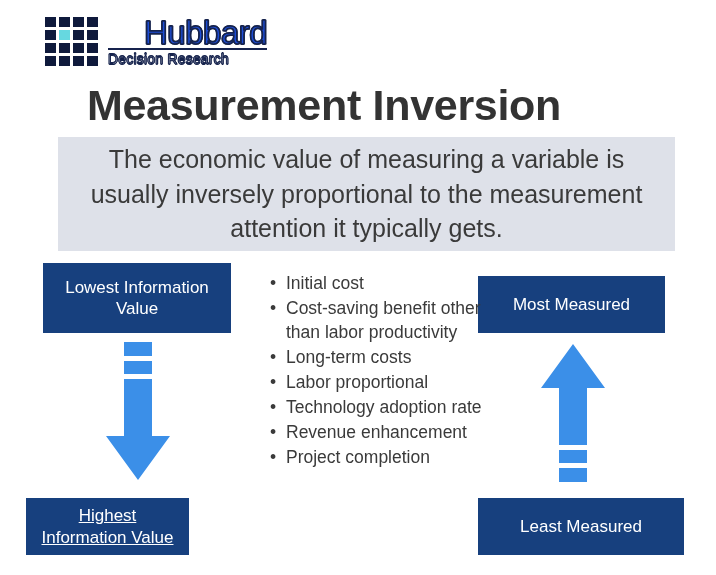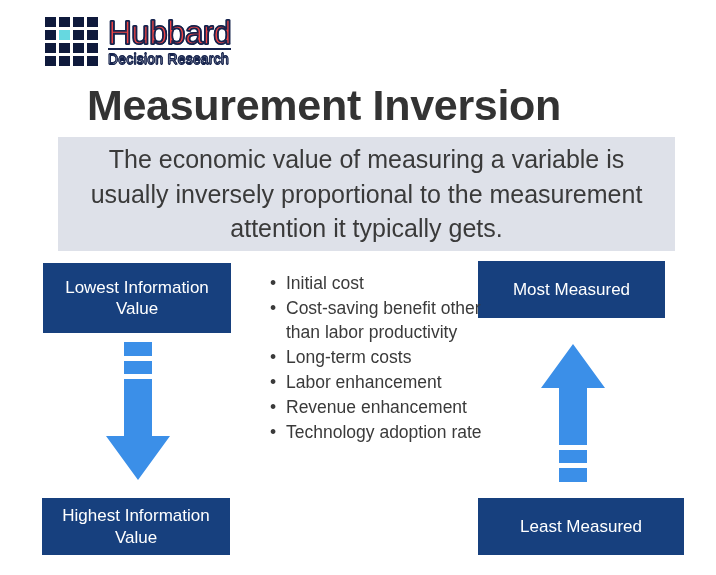--- a/index.html
+++ b/index.html
@@ -44,26 +44,27 @@
   #logo-words {
     margin-left: 10px;
     display: flex;
     flex-direction: column;
     line-height: 1;
   }
   #logo-primary {
     font-size: 33px;
     font-weight: 400;
     letter-spacing: -0.5px;
-    color: #ef4444;
+    color: #1d4ed8;
     -webkit-text-stroke: 1.6px #16234d;
     text-shadow:
       -1px 0 #16234d, 1px 0 #16234d,
       0 -1px #16234d, 0 1px #16234d;
     height: 31px;
+    margin-left: 36px;
   }
   #logo-rule {
     height: 1.5px;
     background: #16234d;
     width: 100%;
     margin: 1px 0 2px 0;
   }
   #logo-secondary {
     font-size: 14px;
     font-weight: 400;
@@ -120,22 +121,22 @@
     font-size: 17px;
     line-height: 1.25;
     display: flex;
     align-items: center;
     justify-content: center;
     text-align: center;
     box-sizing: border-box;
     padding: 4px 10px;
   }
   #box-lowest-info  { left: 43px;  top: 263px; width: 188px; height: 70px; }
-  #box-highest-info { left: 42px;  top: 498px; width: 188px; height: 57px; }
-  #box-most-meas    { left: 478px; top: 261px; width: 187px; height: 57px; }
+  #box-highest-info { left: 26px;  top: 498px; width: 163px; height: 57px; text-decoration: underline; }
+  #box-most-meas    { left: 478px; top: 276px; width: 187px; height: 57px; }
   #box-least-meas   { left: 478px; top: 498px; width: 206px; height: 57px; }
 
   
   .arrow-wrap {
     position: absolute;
     width: 72px;
     height: 140px;
   }
   #arrow-down { left: 102px; top: 342px; }
   #arrow-up   { left: 537px; top: 342px; }
@@ -223,16 +224,17 @@
     <polygon points="36,2 68,46 50,46 50,103 22,103 22,46 4,46" fill="#3b8fe8"></polygon>
     <rect x="22" y="108" width="28" height="13" fill="#3b8fe8"></rect>
     <rect x="22" y="126" width="28" height="14" fill="#3b8fe8"></rect>
   </svg>
 </div>
 
 <ul id="bullet-list">
   <li>Initial cost</li>
   <li>Cost-saving benefit other than labor productivity</li>
   <li>Long-term costs</li>
-  <li>Labor enhancement</li>
+  <li>Labor proportional</li>
+  <li>Technology adoption rate</li>
   <li>Revenue enhancement</li>
-  <li>Technology adoption rate</li>
+  <li>Project completion</li>
 </ul>
 
 </body></html>

